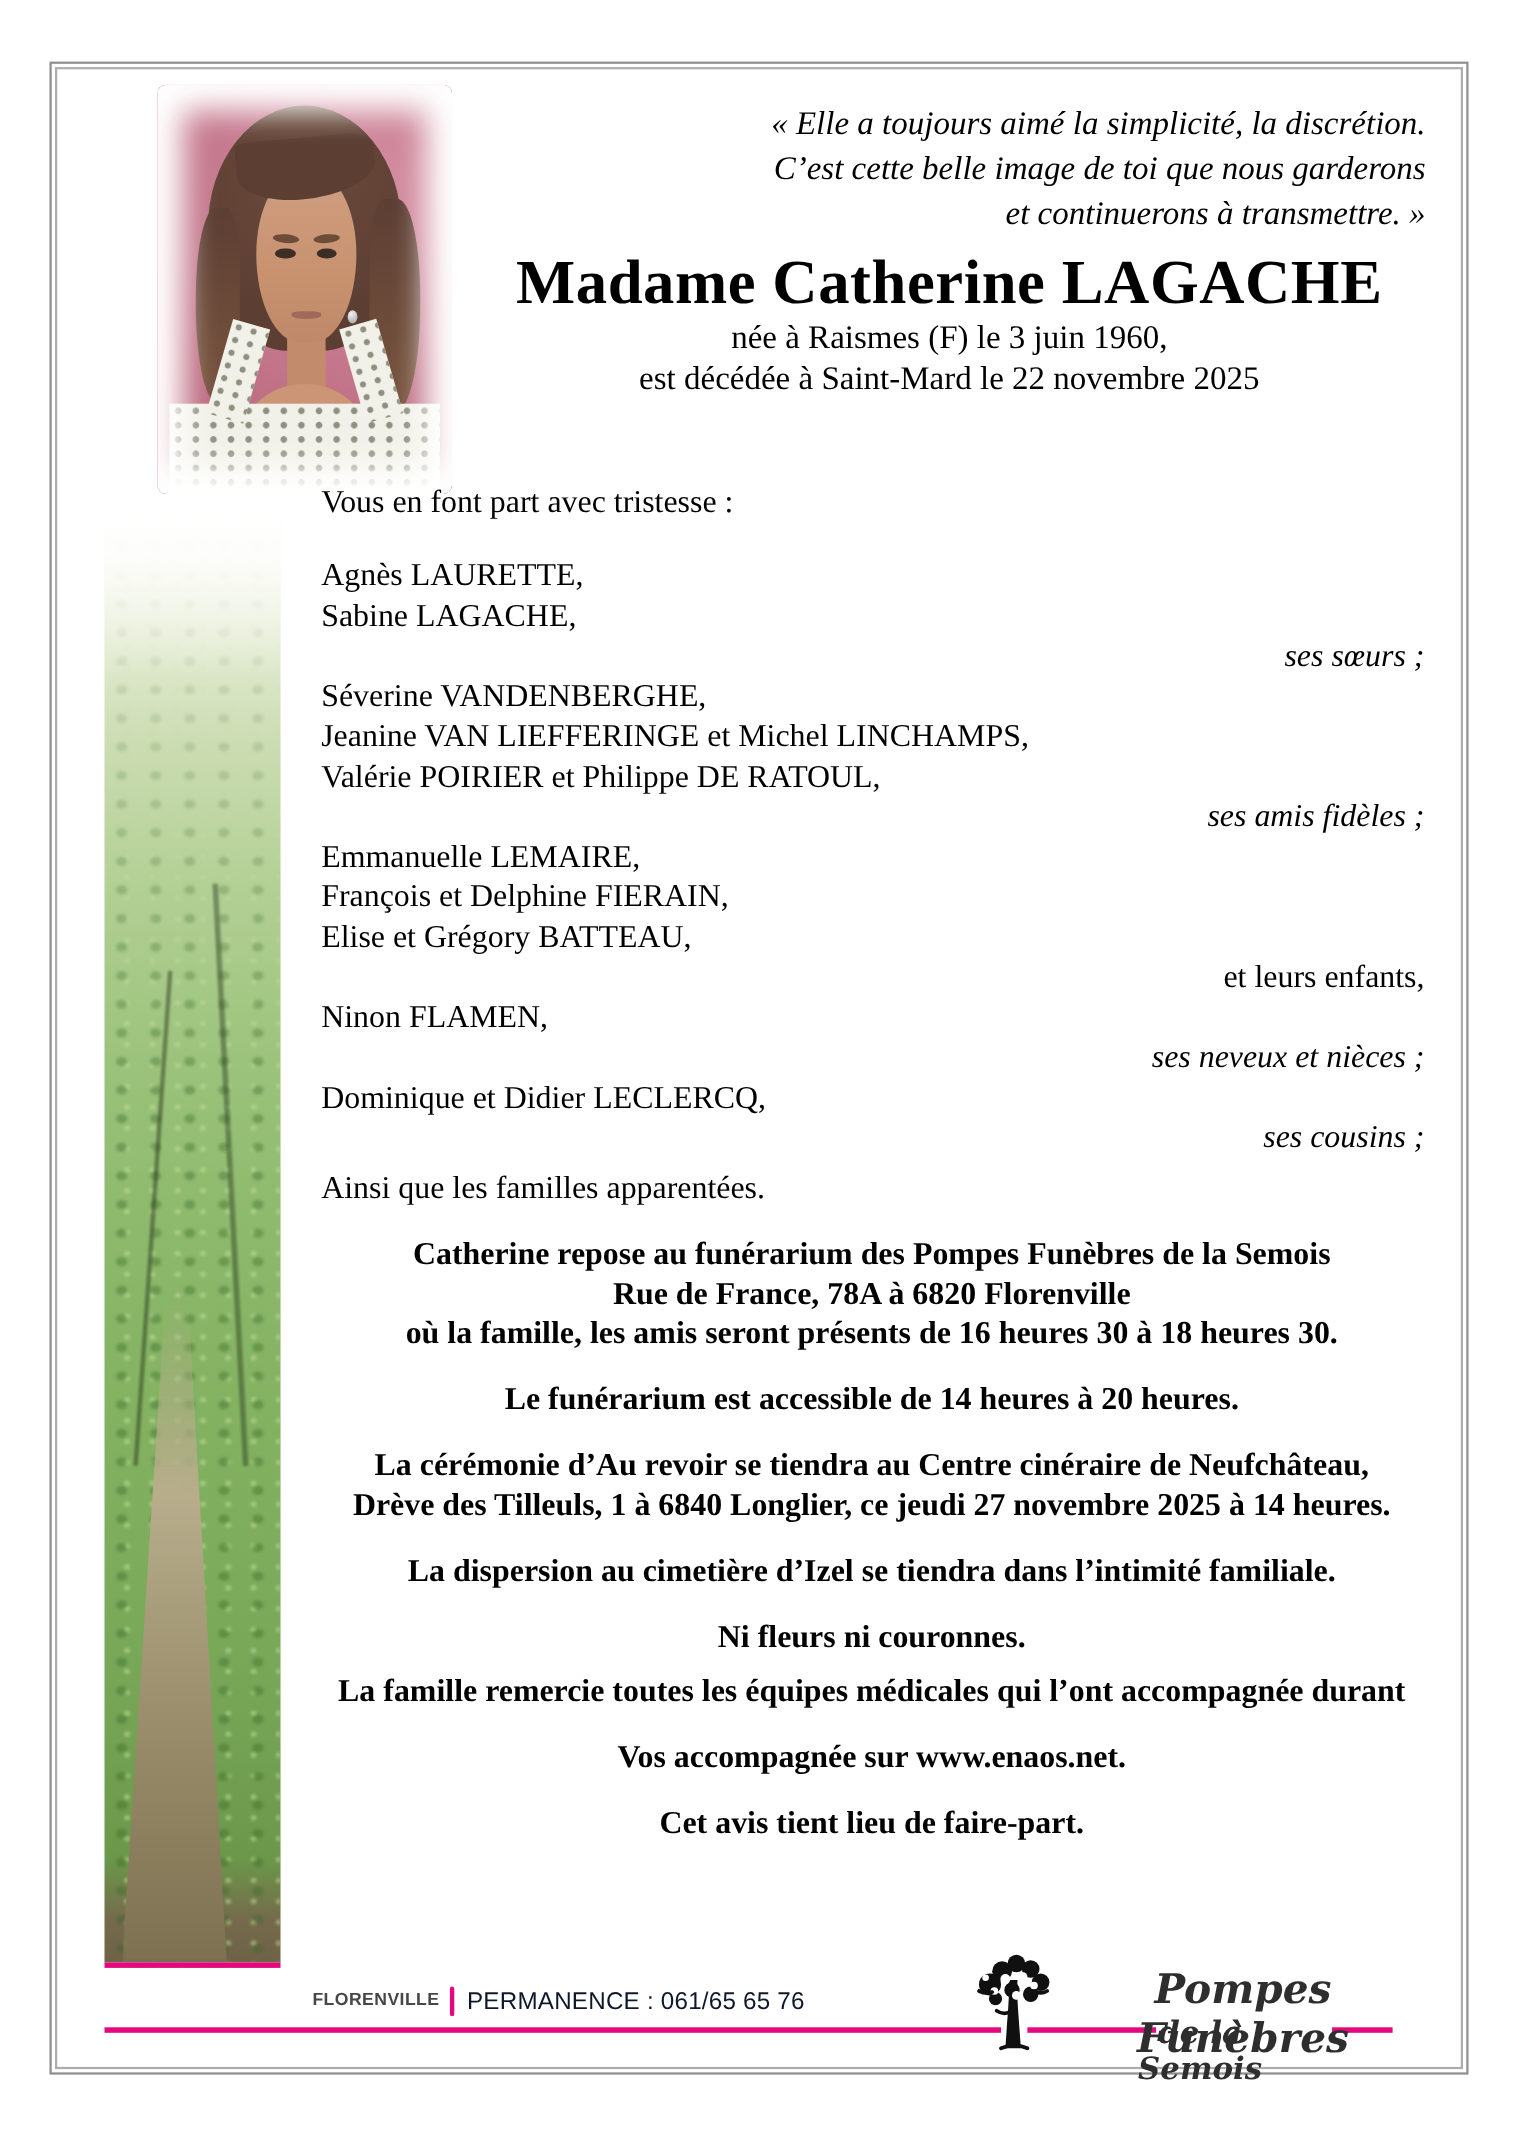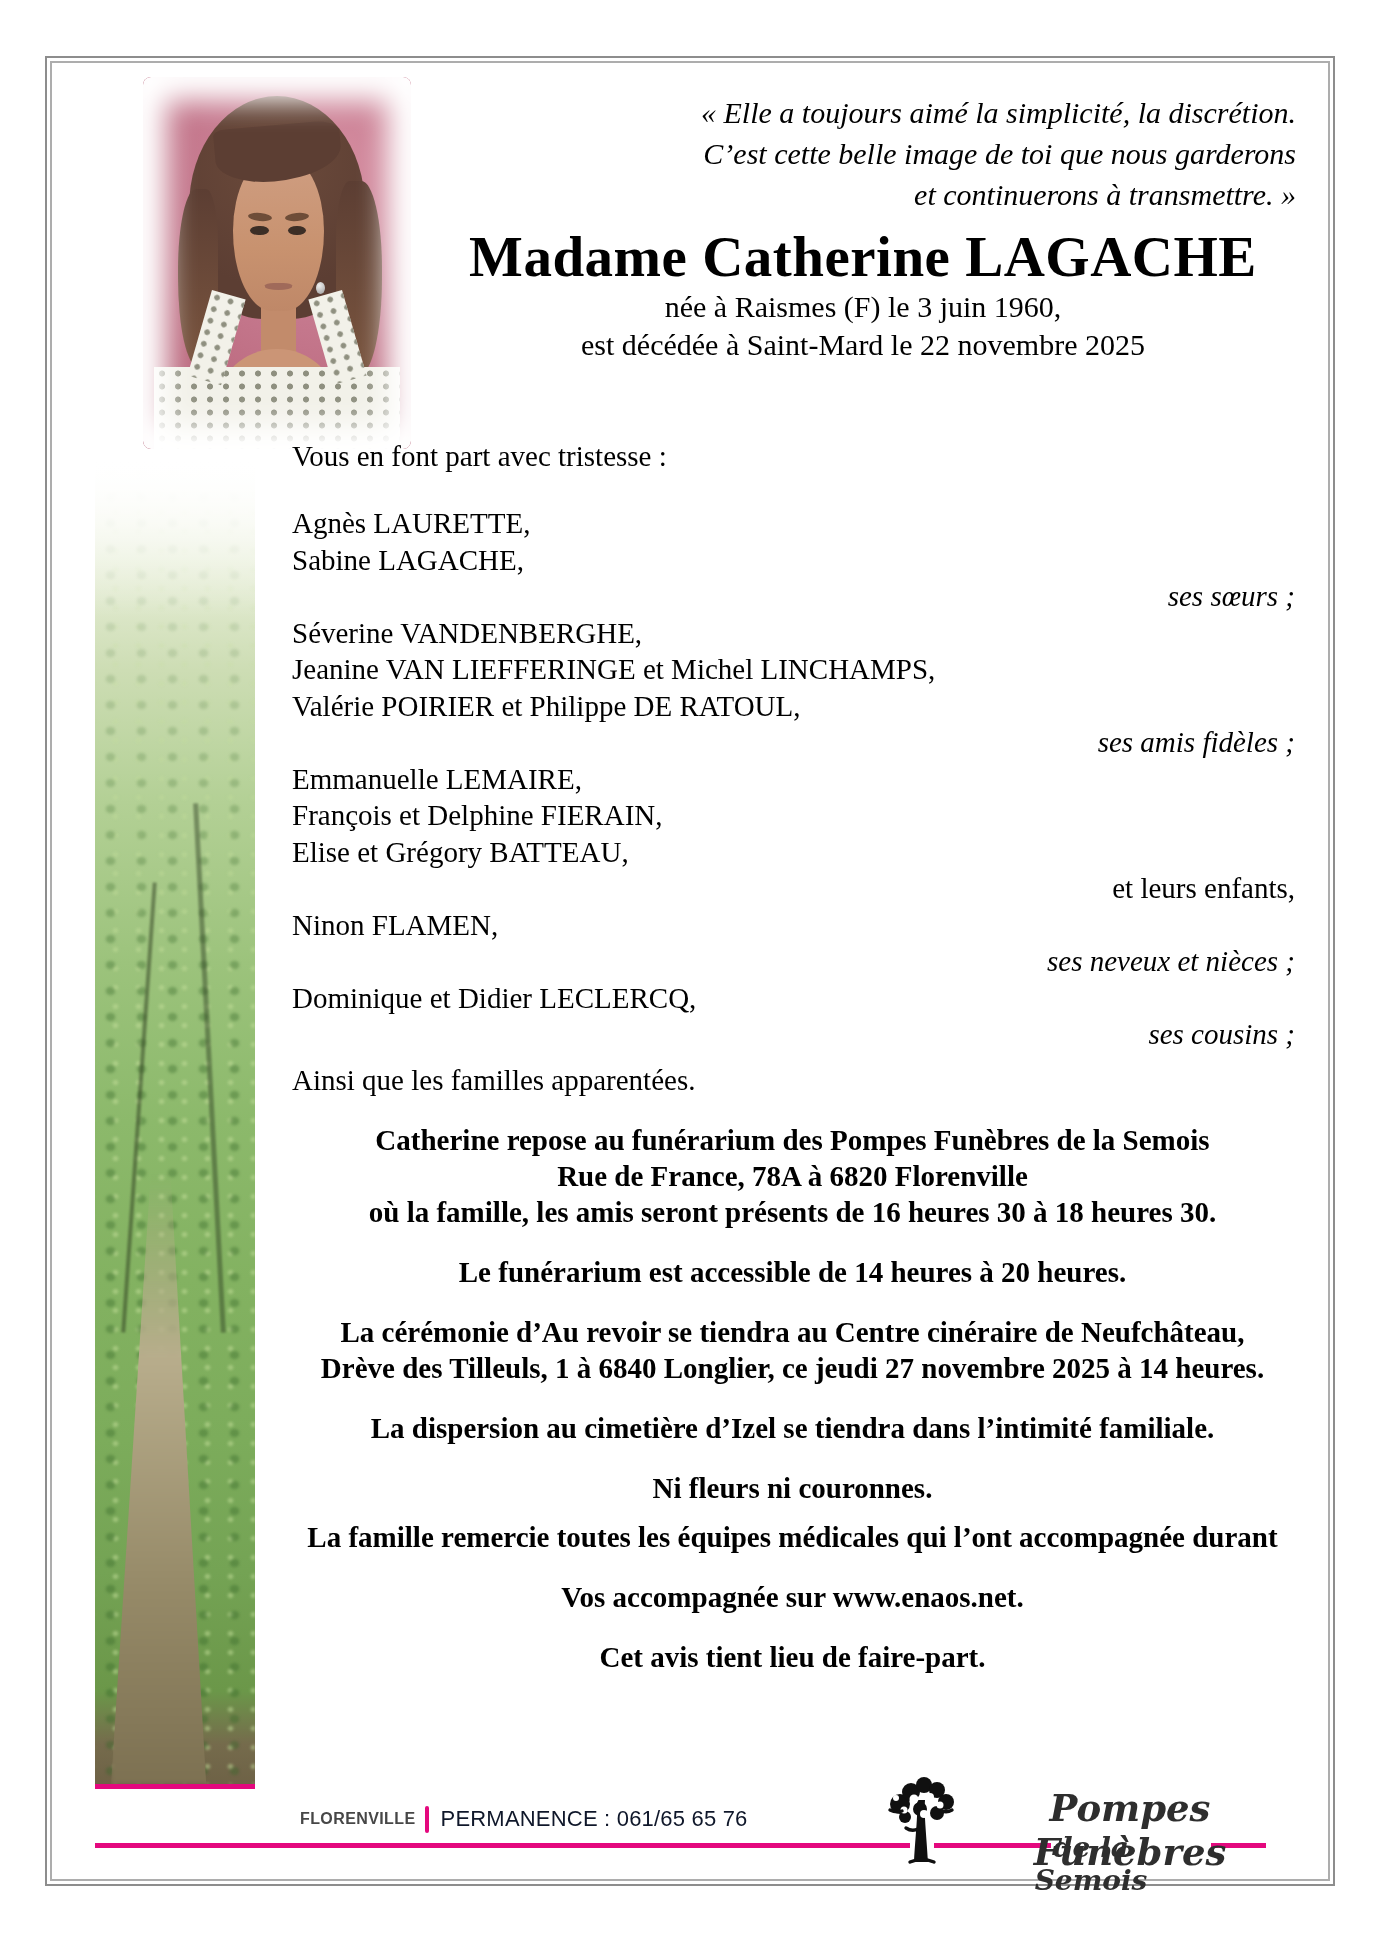--- a/index.html
+++ b/index.html
@@ -69,21 +69,21 @@
   .names{position:absolute;left:292px;top:505px;width:1003px;z-index:3;font-size:29px;line-height:36.5px;}
   .names .relation{text-align:right;font-style:italic;}
   .names .indent{padding-left:36px;text-align:right;}
   .closing{position:absolute;left:292px;top:1064px;font-size:29px;z-index:3;}
   .funeral{position:absolute;left:255px;top:1122px;width:1075px;text-align:center;z-index:3;font-size:29px;font-weight:bold;line-height:36px;}
   .funeral p{margin:0 0 24px 0;}
   .funeral p.mt-lg{margin-top:8px;}
   .funeral p.mt-sm{margin-top:-11px;}
   .funeral p.mt-md{margin-top:3px;}
   
-  .agency{position:absolute;left:300px;top:1804px;height:30px;display:flex;align-items:center;z-index:3;font-family:"Liberation Sans","DejaVu Sans",sans-serif;}
+  .agency{position:absolute;left:284px;top:1804px;height:30px;display:flex;align-items:center;z-index:3;font-family:"Liberation Sans","DejaVu Sans",sans-serif;}
   .agency .city{font-size:16px;font-weight:bold;letter-spacing:.4px;color:#474747;}
   .agency .sep{width:4px;height:27px;border-radius:2px;margin:0 12px 0 9px;}
   .agency .perm{font-size:22px;color:#0f172a;letter-spacing:.2px;}
   .rule-seg{position:absolute;top:1843px;height:5px;z-index:3;}
   .seg1{left:95px;width:815px;}
   .seg2{left:934px;width:117px;}
   .seg3{left:1211px;width:55px;}
   .tree{position:absolute;left:876px;top:1770px;width:92px;height:96px;z-index:4;color:#101010;}
   .brand1{position:absolute;left:1005px;top:1786px;width:250px;text-align:center;z-index:4;
     font-family:"DejaVu Serif","Liberation Serif",serif;font-style:italic;font-weight:bold;font-size:37px;color:#2e2e2e;}

